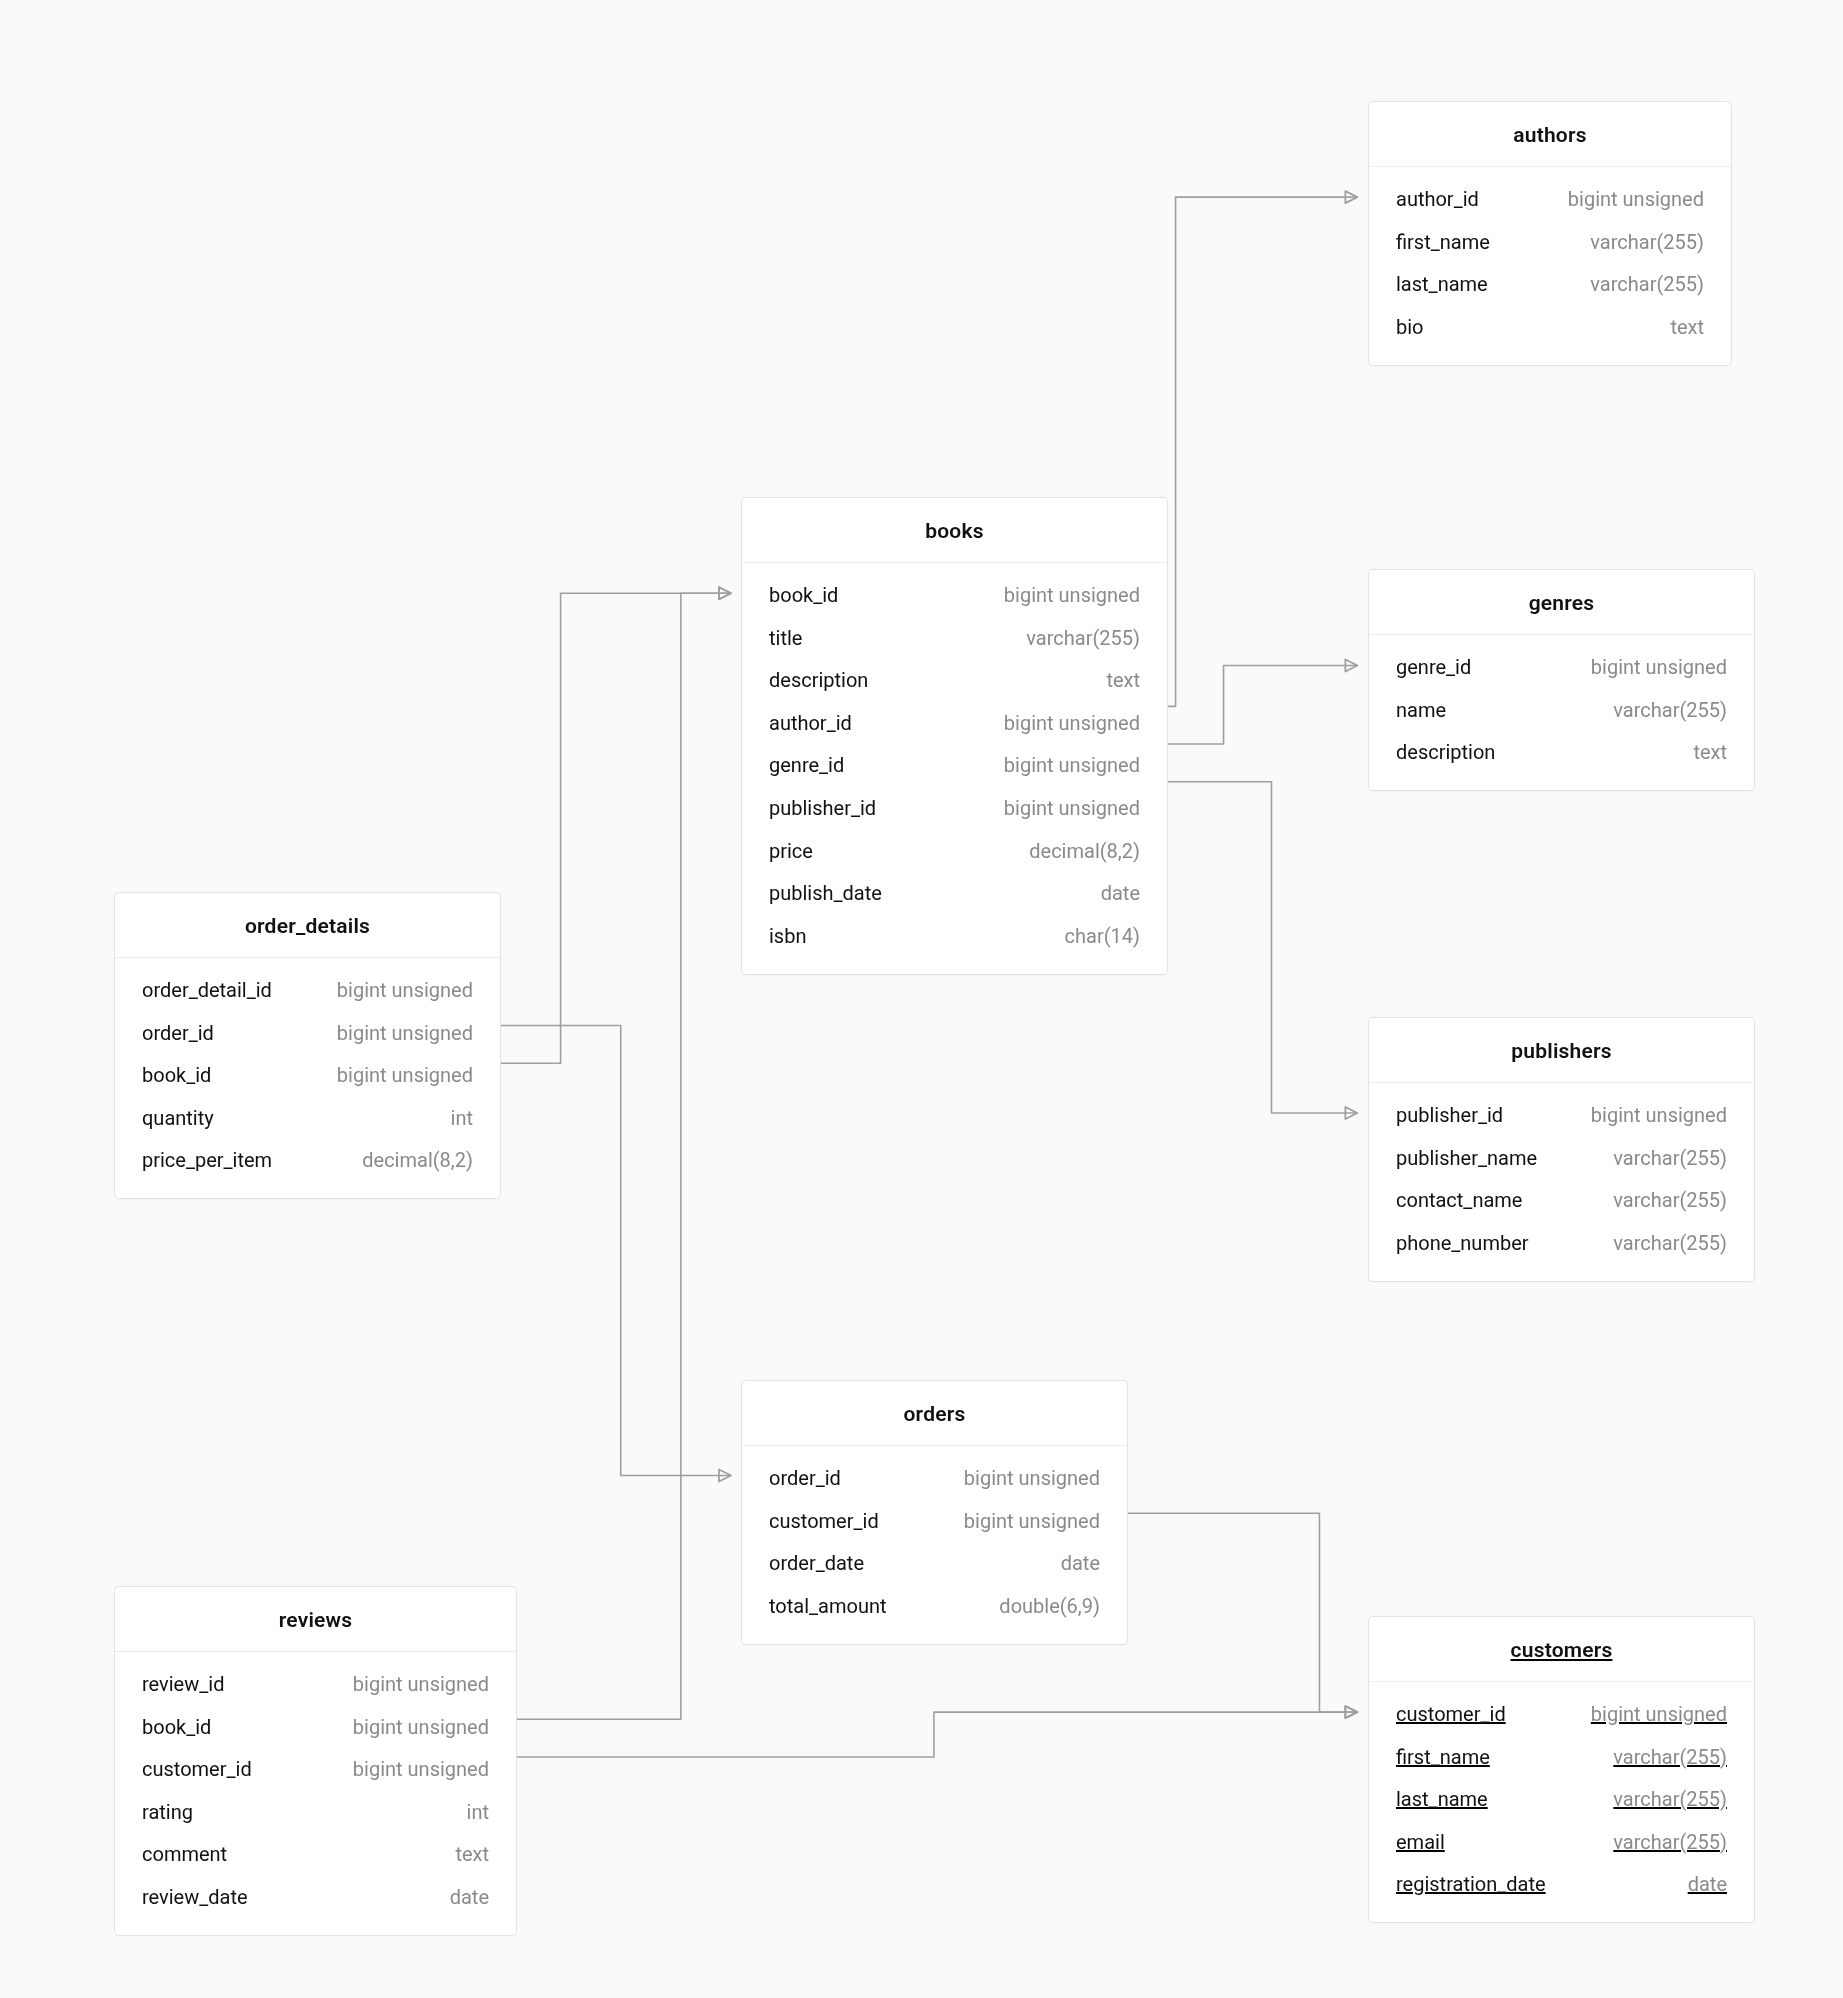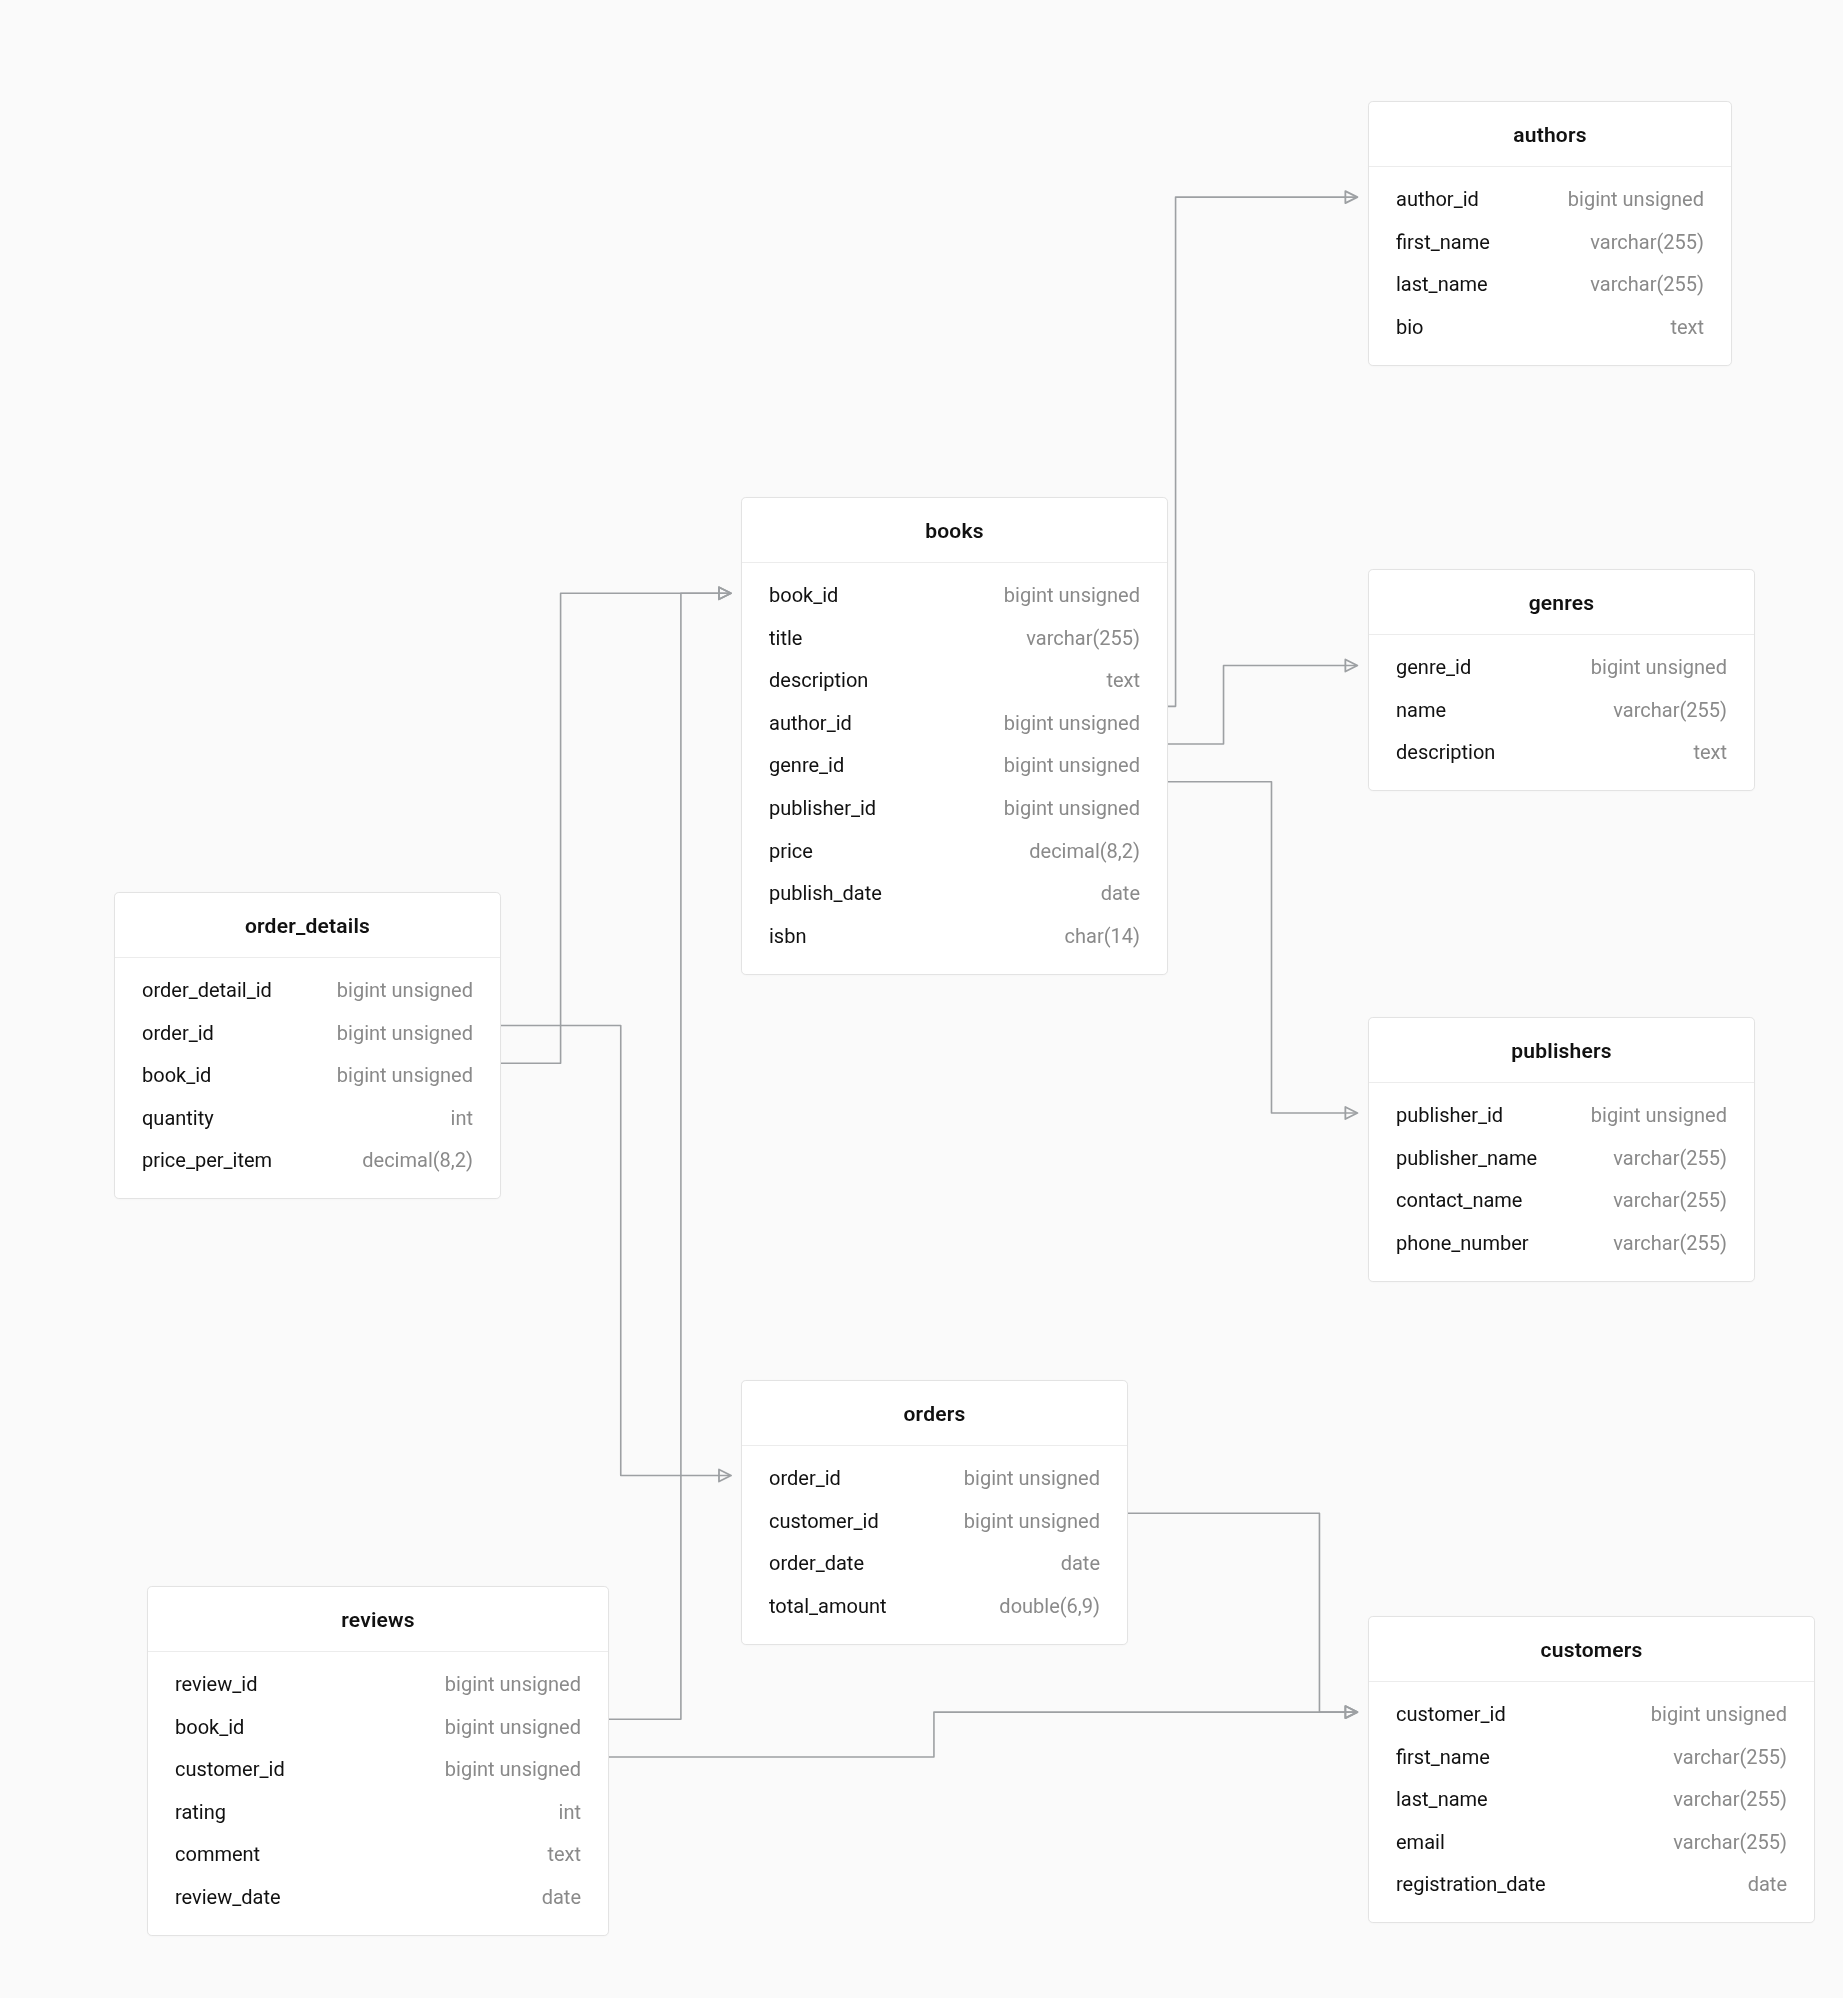--- a/index.html
+++ b/index.html
@@ -217,21 +217,21 @@
         <div class="table-row">
           <span class="col-name">order_date</span>
           <span class="col-type">date</span>
         </div>
         <div class="table-row">
           <span class="col-name">total_amount</span>
           <span class="col-type">double(6,9)</span>
         </div>
       </div>
     </div>
-    <div class="table-card" style="left: 114px; top: 1586px; width: 462px; margin-left: 33px;">
+    <div class="table-card" style="left: 114px; top: 1586px; width: 403px;">
       <div class="table-header">reviews</div>
       <div class="table-rows">
         <div class="table-row">
           <span class="col-name">review_id</span>
           <span class="col-type">bigint unsigned</span>
         </div>
         <div class="table-row">
           <span class="col-name">book_id</span>
           <span class="col-type">bigint unsigned</span>
         </div>
@@ -246,21 +246,21 @@
         <div class="table-row">
           <span class="col-name">comment</span>
           <span class="col-type">text</span>
         </div>
         <div class="table-row">
           <span class="col-name">review_date</span>
           <span class="col-type">date</span>
         </div>
       </div>
     </div>
-    <div class="table-card" style="left: 1368px; top: 1616px; width: 447px;">
+    <div class="table-card" style="left: 1368px; top: 1616px; width: 387px; text-decoration: underline;">
       <div class="table-header">customers</div>
       <div class="table-rows">
         <div class="table-row">
           <span class="col-name">customer_id</span>
           <span class="col-type">bigint unsigned</span>
         </div>
         <div class="table-row">
           <span class="col-name">first_name</span>
           <span class="col-type">varchar(255)</span>
         </div>

